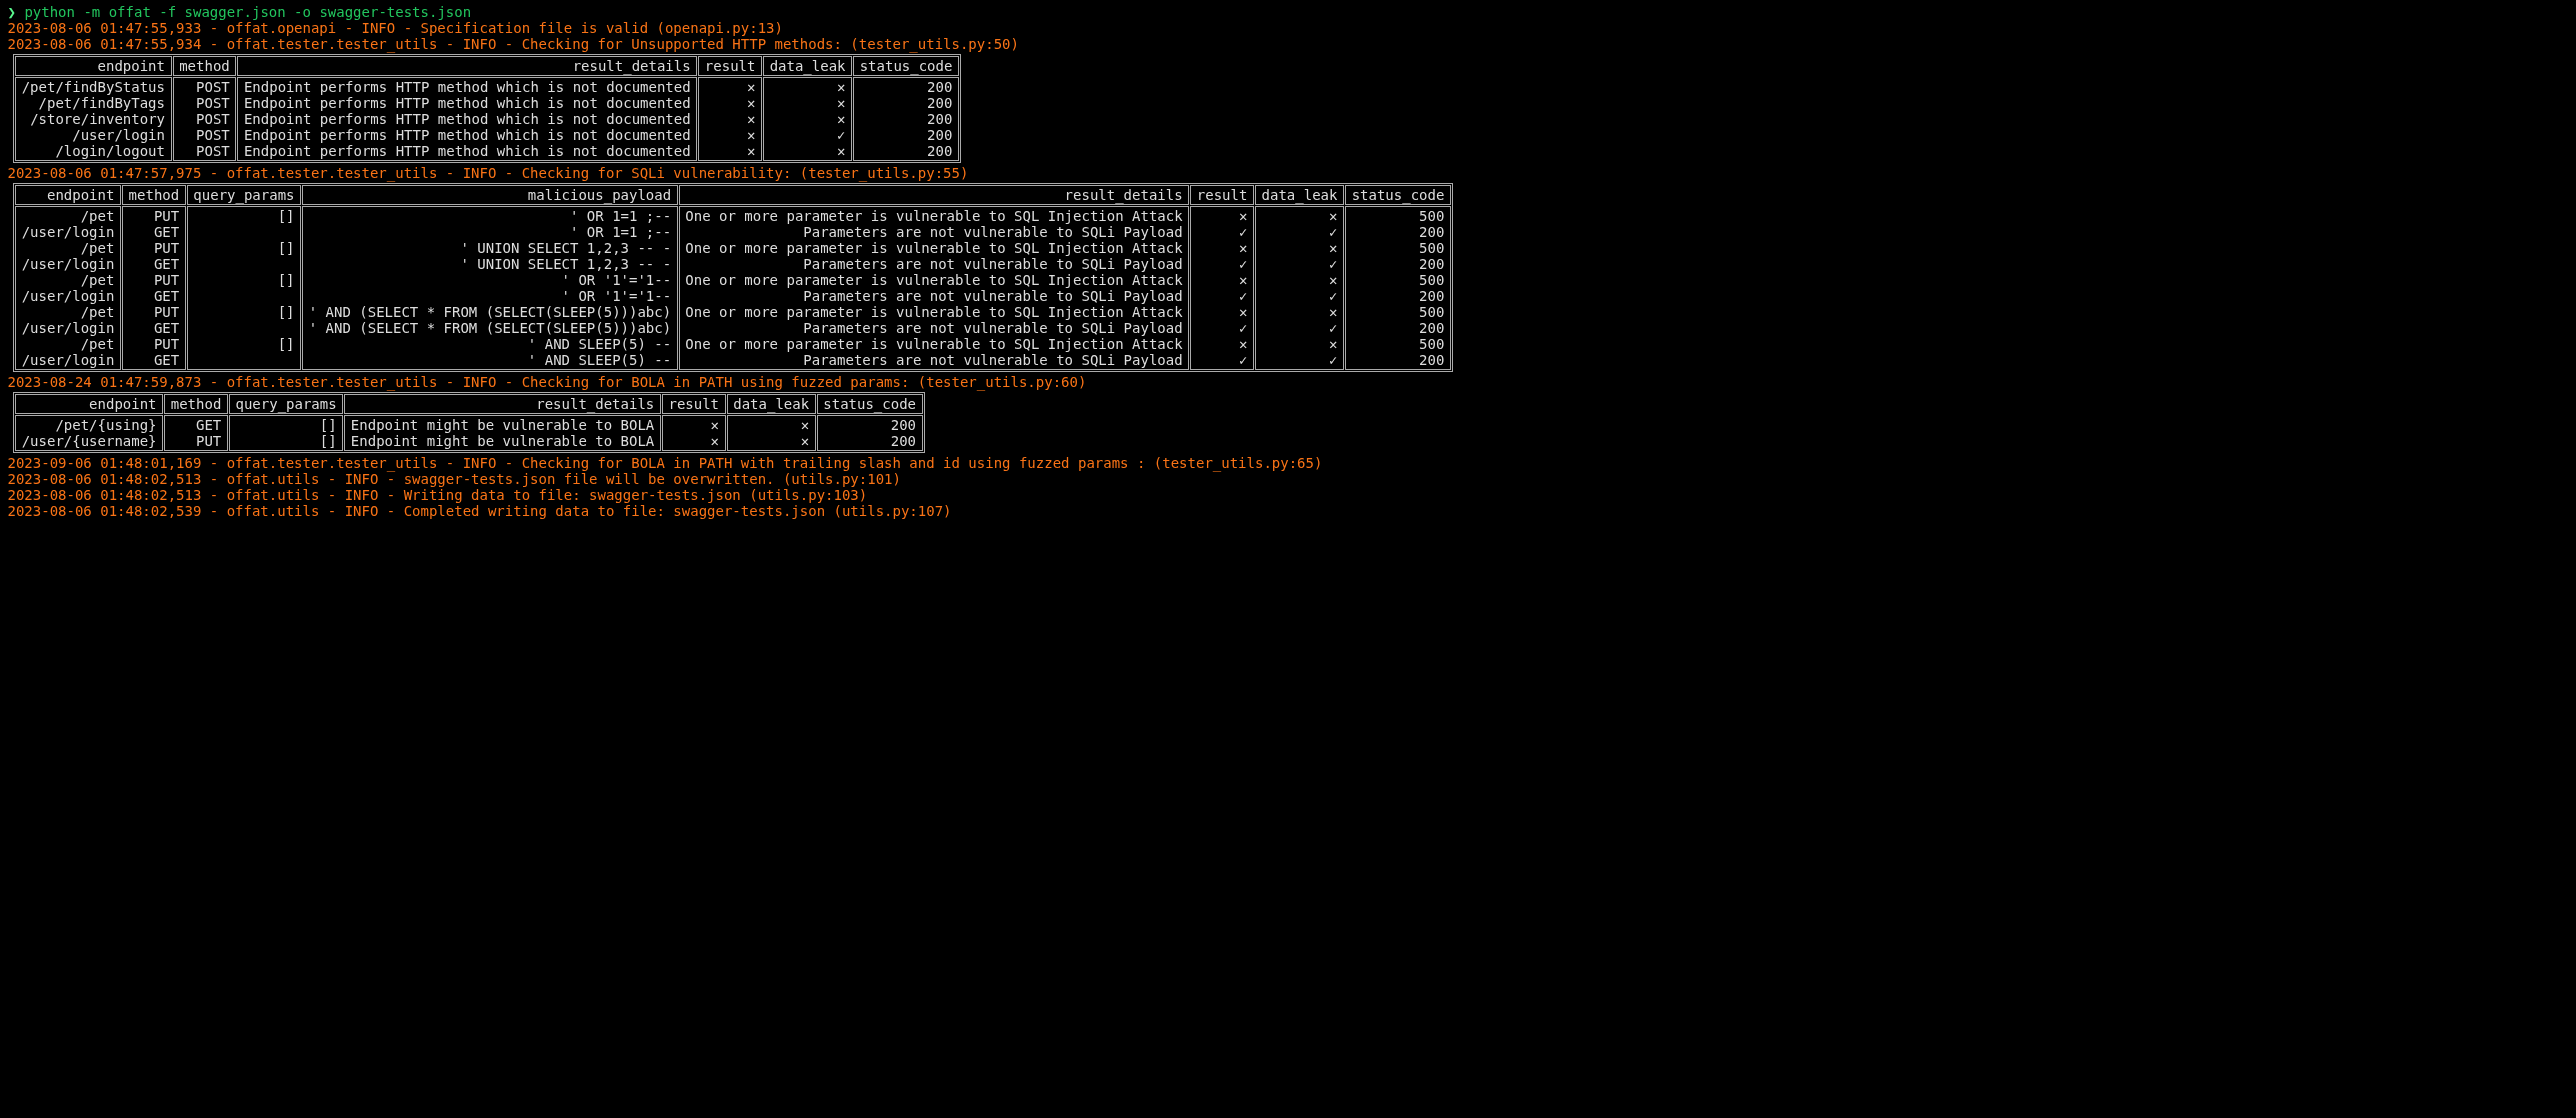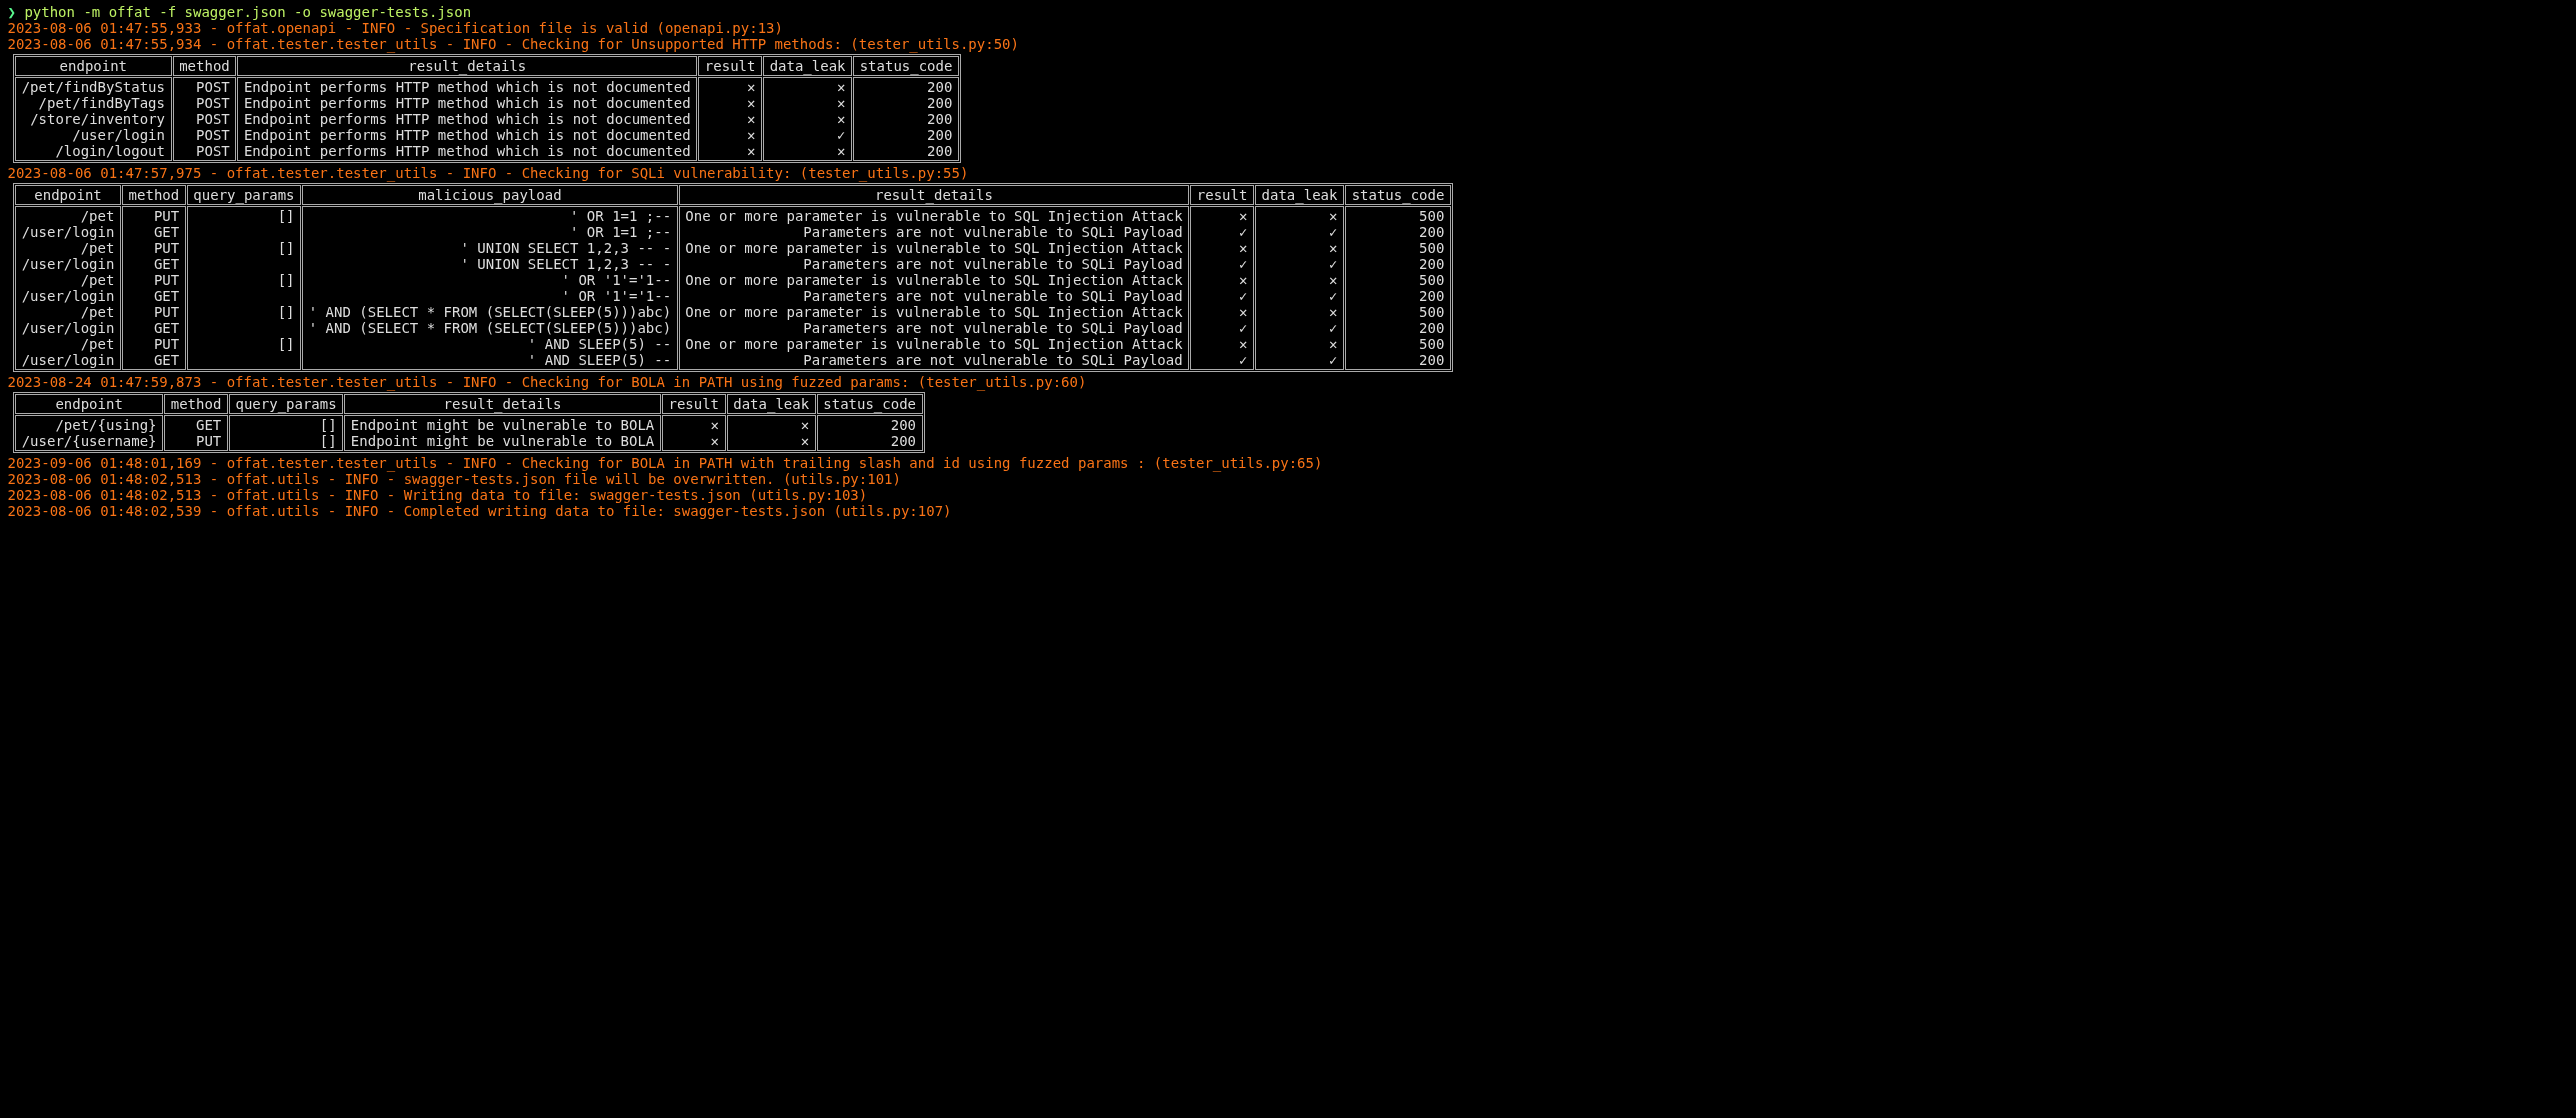--- a/index.html
+++ b/index.html
@@ -10,42 +10,42 @@
     margin: 0;
     padding: 3.7px 7.5px;
     white-space: nowrap;
     line-height: 1.15;
   }
   .prompt {
     color: #5af78e;
     display: inline;
   }
   .cmd {
-    color: #bef264;
+    color: #22c55e;
     display: inline;
   }
   .log-line {
     color: #f97316;
   }
   table {
     border-collapse: separate;
     border-spacing: 1.9px;
     margin: 1.9px 0 1.9px 5.6px;
     border: 1.9px solid #aaa;
   }
   th, td {
     border: 1.9px solid #aaa;
     padding: 0.9px 5.6px;
     text-align: right;
     vertical-align: top;
     color: #ddd;
     font-weight: normal;
   }
   th {
-    text-align: center;
+    text-align: right;
   }
   td.num, th.num {
     text-align: right;
   }
   .cellstack div {
     white-space: pre;
   }
 </style>
 </head>
 <body>

